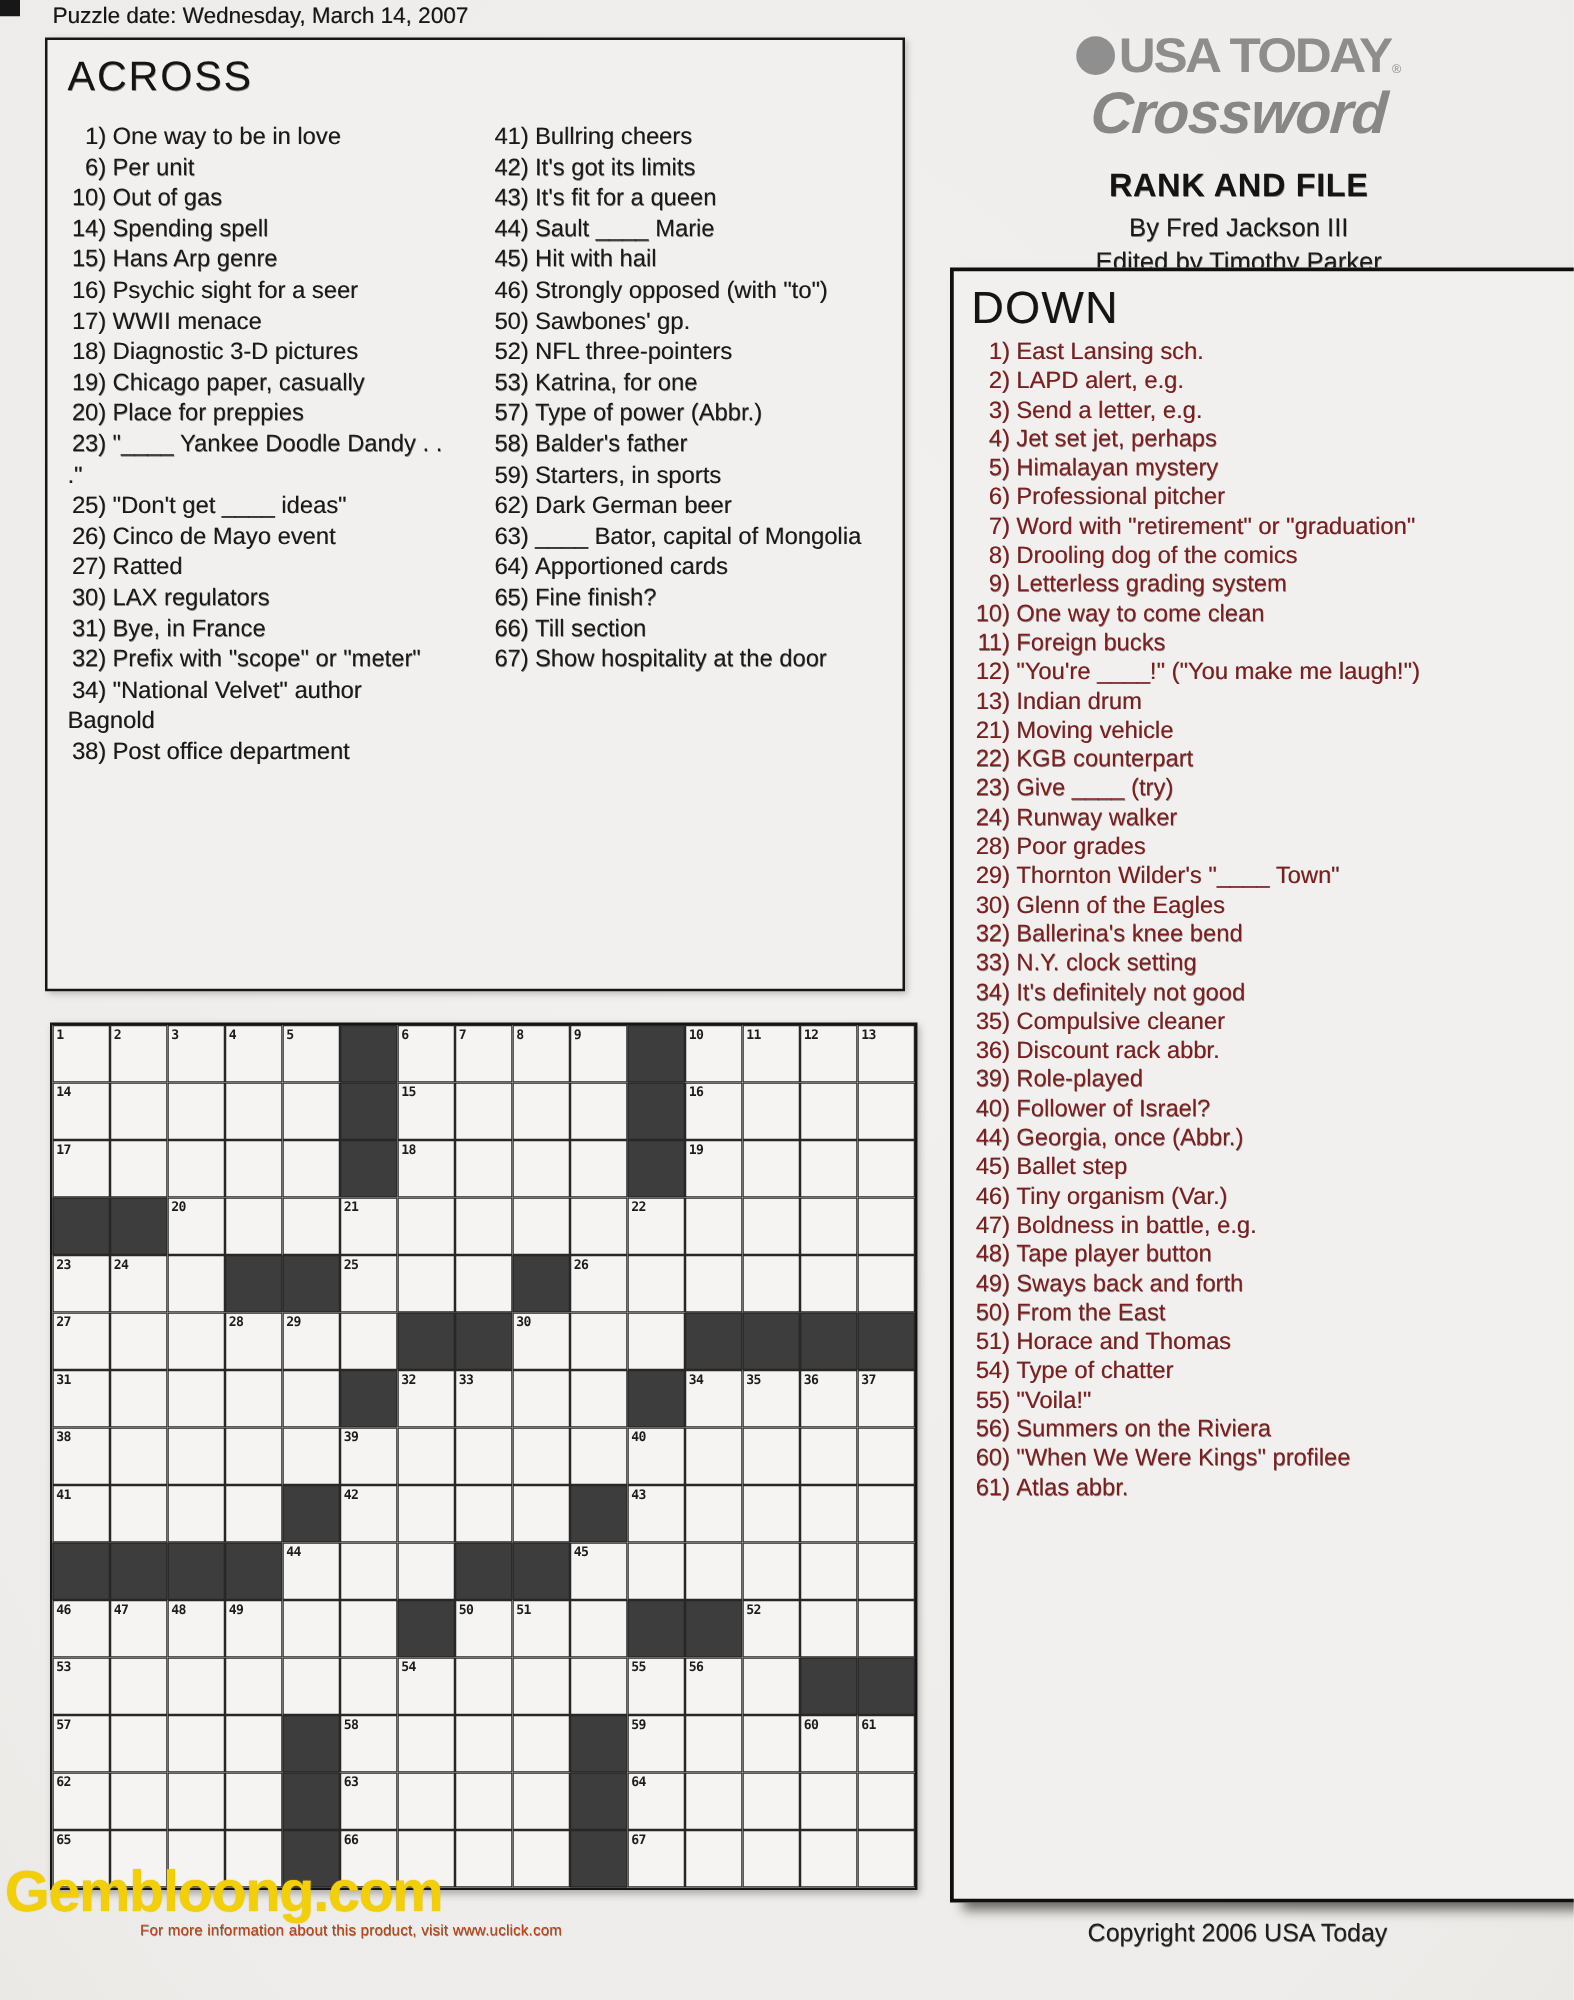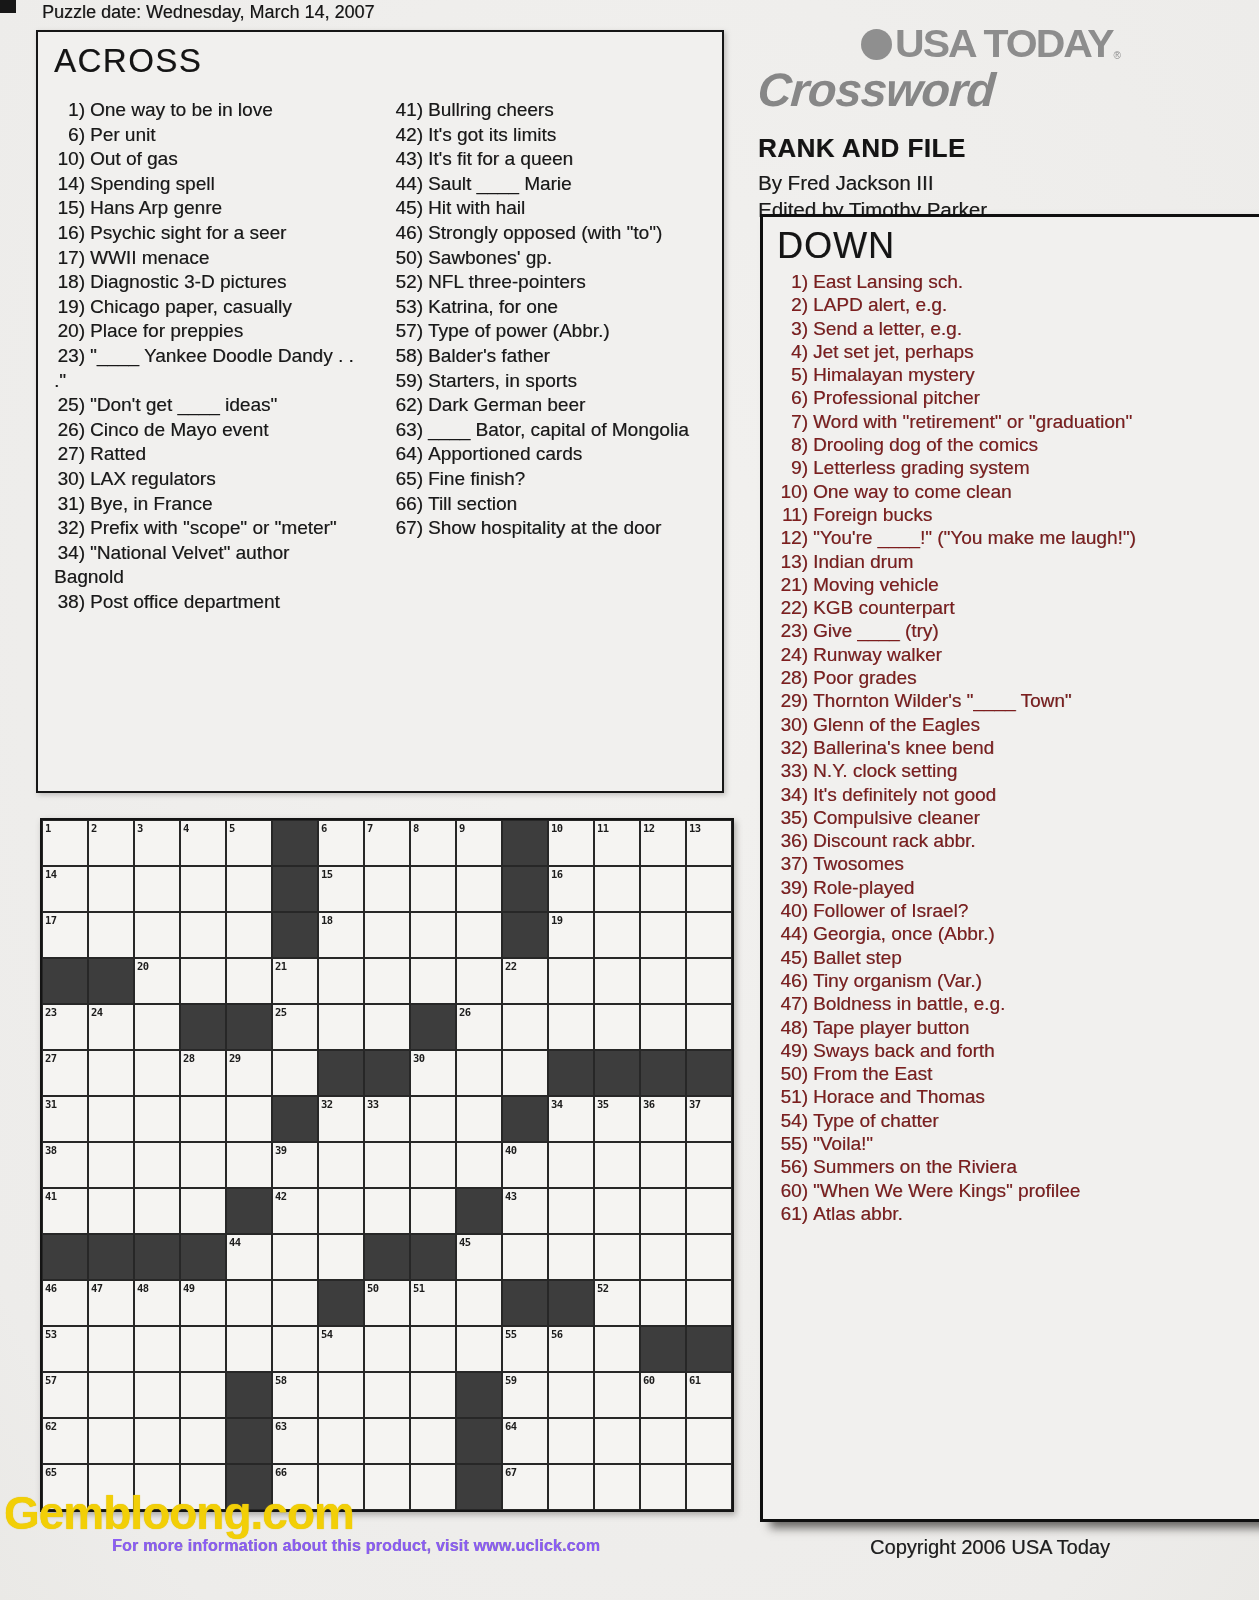--- a/index.html
+++ b/index.html
@@ -34,21 +34,21 @@
     border:3px solid #0f0f0f; background:#f1f0ee;
     box-shadow:9px 7px 9px -1px rgba(52,50,47,0.72);
   }
   .down-heading { font-size:36px; letter-spacing:1px; margin:8px 0 3px 14px; font-weight:400; color:#141414; }
   .down-clues { margin-left:14px; width:430px; font-size:19px; line-height:23.3px; color:#7f1d1d; }
 
   .clue { }
   .cnum { display:inline-block; min-width:31px; text-align:right; margin-right:5px; }
 
   
-  .masthead { position:absolute; left:758px; top:22px; width:466px; text-align:left; }
+  .masthead { position:absolute; left:758px; top:22px; width:466px; text-align:center; }
   .brandline { display:flex; align-items:center; justify-content:center; height:44px; color:#8d8d8d; }
   .globe { width:31px; height:31px; border-radius:50%; background:#8f8f8f; margin-right:3px; flex:0 0 auto; }
   .brand { font-size:41px; font-weight:700; letter-spacing:-2px; transform:scaleY(0.95); white-space:nowrap; }
   .regmark { font-size:10px; align-self:flex-end; margin-bottom:5px; margin-left:1px; }
   .crossword-wm { font-size:47px; font-weight:700; font-style:italic; letter-spacing:-1px; color:#878787; margin-top:-4px; transform:skewX(-4deg); }
   .puzzle-title { color:#141414; font-size:26px; font-weight:700; letter-spacing:0.5px; margin-top:16px; }
   .byline { color:#1a1a1a; font-size:20.5px; margin-top:7px; }
   .edited { color:#1a1a1a; font-size:20.5px; margin-top:3px; }
 
   
@@ -65,21 +65,21 @@
     font-family:"DejaVu Sans Mono", monospace;
     font-size:10.5px; font-weight:700; letter-spacing:-0.5px; color:#1c1c1c;
   }
 
   
   .watermark {
     position:absolute; left:4px; top:1486px; z-index:30;
     font-size:46px; font-weight:700; letter-spacing:-1px;
     color:#f2cf07; text-shadow:0 0 1px #d8b606;
   }
-  .footer-note { position:absolute; left:112px; top:1537px; z-index:31; font-size:16px; font-weight:700; color:#8b5cf6; letter-spacing:0.2px; }
+  .footer-note { position:absolute; left:112px; top:1537px; z-index:31; font-size:12px; font-weight:400; color:#c2410c; letter-spacing:0.2px; }
   .copyright { position:absolute; left:760px; top:1536px; width:460px; text-align:center; font-size:20px; font-weight:400; color:#1e1e1e; }
 </style>
 </head>
 <body>
 
 <div class="corner-mark"></div>
 
 <div class="puzzle-date ink">Puzzle date: Wednesday, March 14, 2007</div>
 
 <div class="across-box">
@@ -160,21 +160,20 @@
       <div class="clue ink"><span class="cnum">23)</span><span>Give ____ (try)</span></div>
       <div class="clue ink"><span class="cnum">24)</span><span>Runway walker</span></div>
       <div class="clue ink"><span class="cnum">28)</span><span>Poor grades</span></div>
       <div class="clue ink"><span class="cnum">29)</span><span>Thornton Wilder's "____ Town"</span></div>
       <div class="clue ink"><span class="cnum">30)</span><span>Glenn of the Eagles</span></div>
       <div class="clue ink"><span class="cnum">32)</span><span>Ballerina's knee bend</span></div>
       <div class="clue ink"><span class="cnum">33)</span><span>N.Y. clock setting</span></div>
       <div class="clue ink"><span class="cnum">34)</span><span>It's definitely not good</span></div>
       <div class="clue ink"><span class="cnum">35)</span><span>Compulsive cleaner</span></div>
       <div class="clue ink"><span class="cnum">36)</span><span>Discount rack abbr.</span></div>
-      <div class="clue ink"><span class="cnum">37)</span><span>Twosomes</span></div>
       <div class="clue ink"><span class="cnum">39)</span><span>Role-played</span></div>
       <div class="clue ink"><span class="cnum">40)</span><span>Follower of Israel?</span></div>
       <div class="clue ink"><span class="cnum">44)</span><span>Georgia, once (Abbr.)</span></div>
       <div class="clue ink"><span class="cnum">45)</span><span>Ballet step</span></div>
       <div class="clue ink"><span class="cnum">46)</span><span>Tiny organism (Var.)</span></div>
       <div class="clue ink"><span class="cnum">47)</span><span>Boldness in battle, e.g.</span></div>
       <div class="clue ink"><span class="cnum">48)</span><span>Tape player button</span></div>
       <div class="clue ink"><span class="cnum">49)</span><span>Sways back and forth</span></div>
       <div class="clue ink"><span class="cnum">50)</span><span>From the East</span></div>
       <div class="clue ink"><span class="cnum">51)</span><span>Horace and Thomas</span></div>

